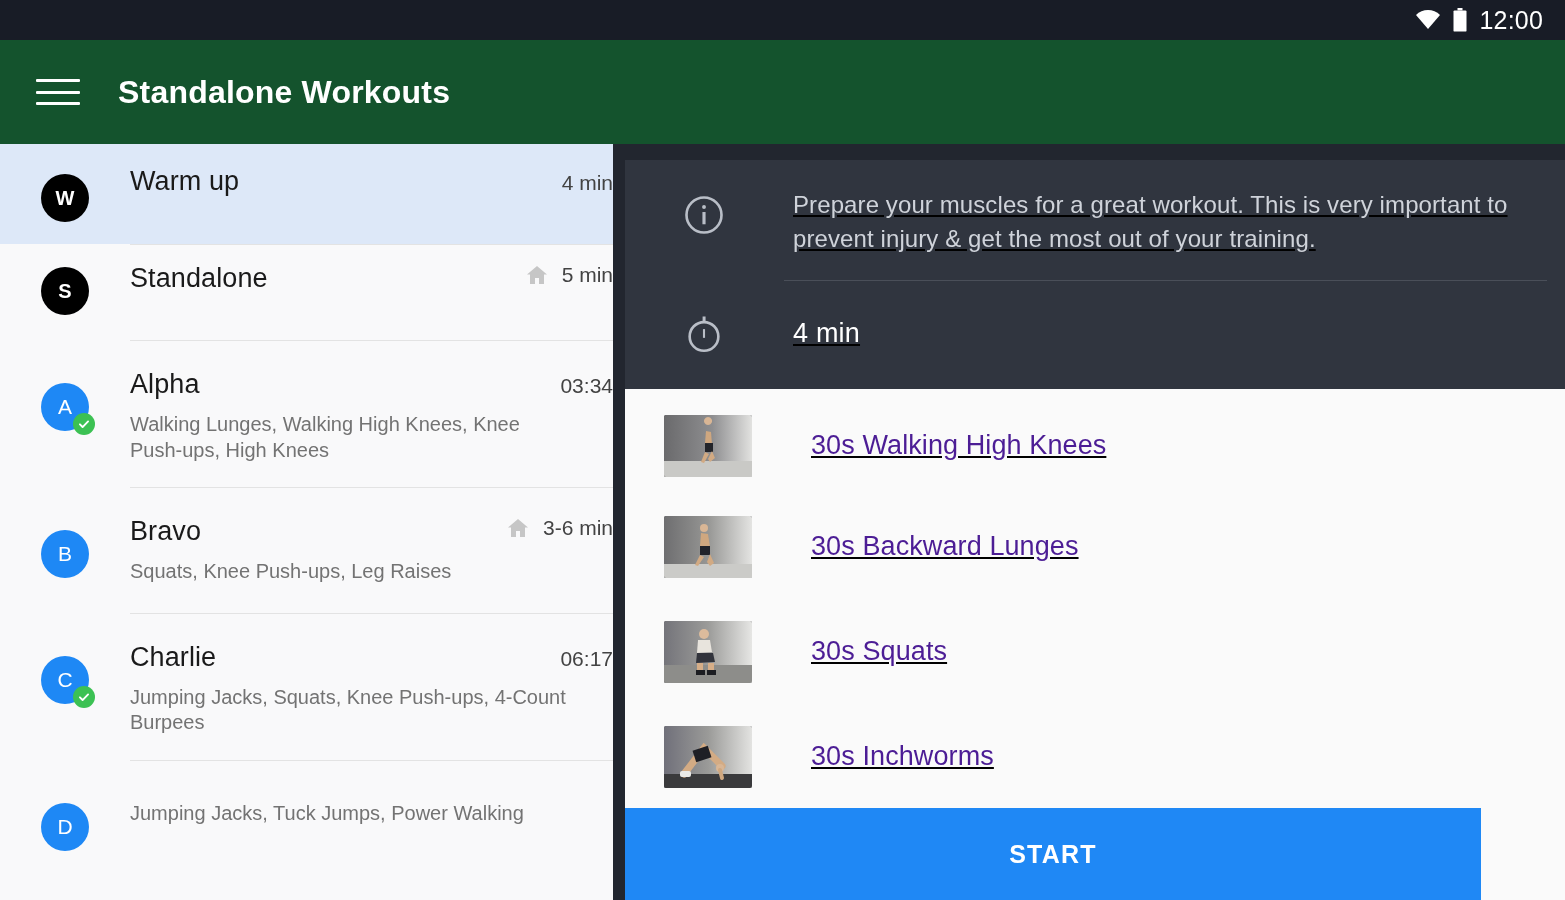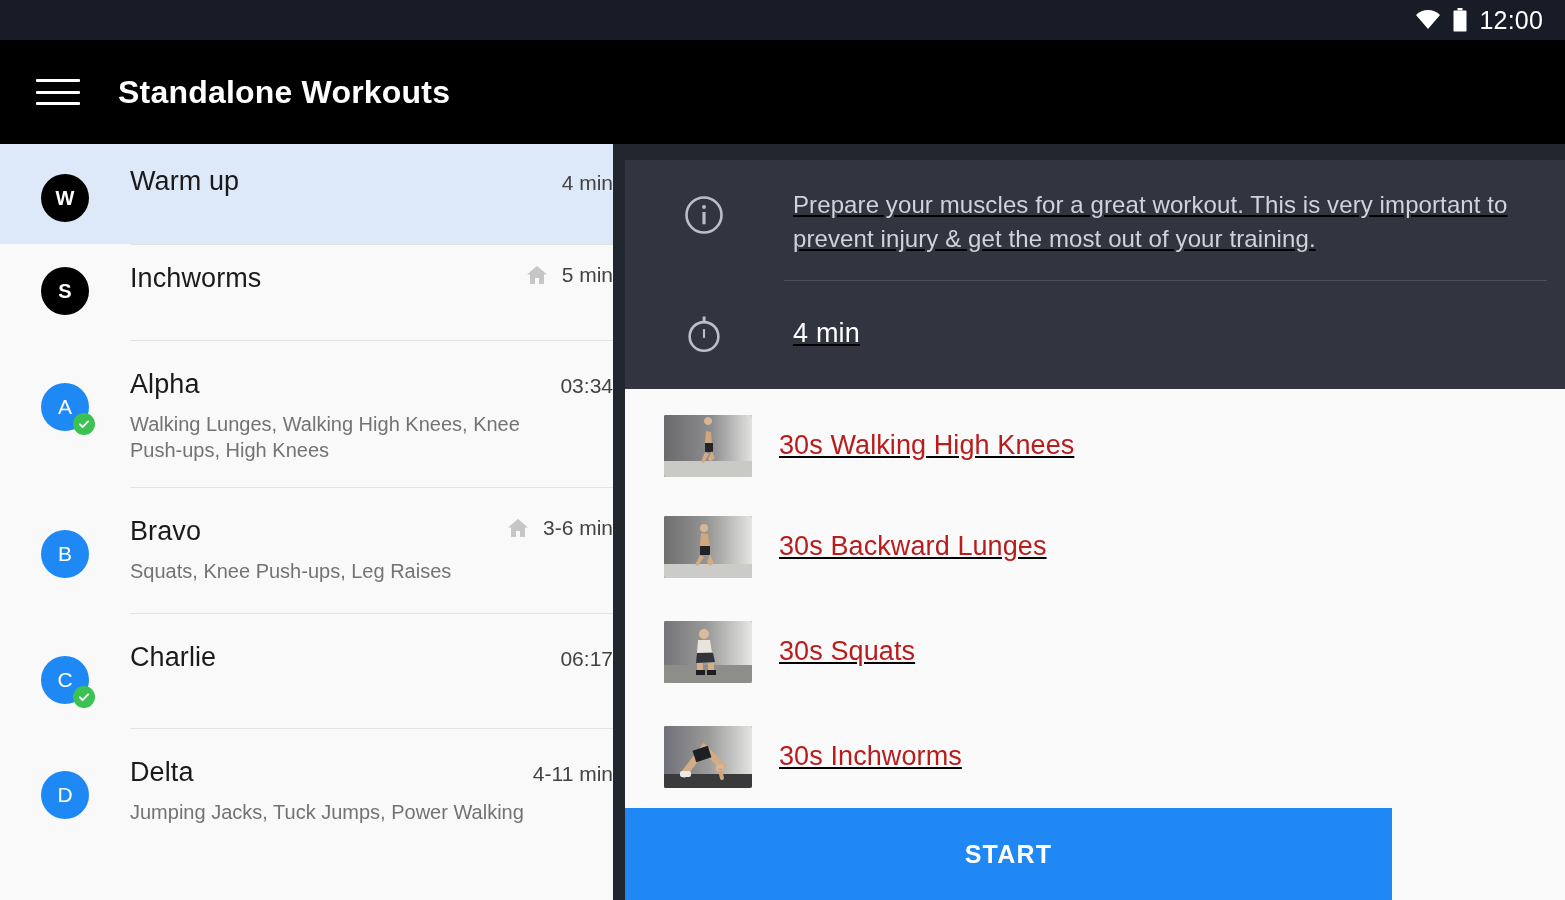--- a/index.html
+++ b/index.html
@@ -17,21 +17,21 @@
     background:#16192233; background:#181c26;
     display:flex; align-items:center; justify-content:flex-end;
     padding-right:22px; gap:12px;
   }
   .sb-icon { display:flex; align-items:center; }
   .sb-time { color:#ffffff; font-size:25px; letter-spacing:.2px; font-weight:400; }
 
   
   .appbar {
     position:absolute; top:40px; left:0; width:1565px; height:104px;
-    background:#000000;
+    background:#14532d;
     display:flex; align-items:center;
   }
   .hamburger {
     width:44px; height:32px; margin-left:36px; margin-right:38px;
     display:flex; flex-direction:column; justify-content:space-between;
     cursor:pointer; padding:3px 0;
   }
   .hamburger span { display:block; height:3px; background:#ffffff; border-radius:1px; width:100%; }
   .appbar-title {
     color:#ffffff; font-size:32px; font-weight:700; letter-spacing:.2px;
@@ -91,25 +91,25 @@
   .rp-hr { height:1px; background:#4a4f59; margin:24px 44px 0 159px; }
   .rp-time-row { display:flex; align-items:center; padding:26px 0 30px 36px; }
   .rp-time-text { color:#ffffff; font-size:27px; letter-spacing:.2px; }
 
   .ex-list { background:#fafafa; }
   .ex-item { display:flex; align-items:center; height:105px; padding-left:39px; }
   .ex-thumb {
     width:88px; height:62px; flex:0 0 88px; border-radius:2px; overflow:hidden;
     background:#5a5a5c; position:relative;
   }
-  .ex-label { font-size:27px; color:#b91c1c; margin-left:27px; letter-spacing:.1px; }
+  .ex-label { font-size:27px; color:#4c1d95; margin-left:59px; letter-spacing:.1px; }
 
   
   .startbtn {
-    position:absolute; left:625px; bottom:0; width:767px; height:92px;
+    position:absolute; left:625px; bottom:0; width:856px; height:92px;
     background:#1f88f5; display:flex; align-items:center; justify-content:center;
     cursor:pointer;
   }
   .startbtn span { color:#ffffff; font-size:25px; font-weight:700; letter-spacing:1.2px; }
 </style>
 </head>
 <body>
 
 <div id="app">
 
@@ -159,21 +159,21 @@
       <div class="wk-divider"></div>
 
       <div class="wk-row" style="height:95px;">
         <div class="wk-avatar-col" style="padding-top:22px;">
           <div class="avatar dark">
             <span>S</span>
           </div>
         </div>
         <div class="wk-main" style="padding-top:18px;">
           <div class="wk-titleline">
-            <div class="wk-title">Inchworms</div>
+            <div class="wk-title">Standalone</div>
             <div class="wk-right">
               <span class="home-ico">
                 <svg width="26" height="24" viewBox="0 0 24 24">
                     <path d="M12 3 L22 11.5 h-3 V21 h-5 v-6 h-4 v6 H5 v-9.5 H2 Z" fill="#c6c6c6"></path>
                   </svg>
               </span>
               <div class="wk-dur">5 min</div>
             </div>
           </div>
         </div>
@@ -237,37 +237,32 @@
             </span>
           </div>
         </div>
         <div class="wk-main" style="padding-top:28px;">
           <div class="wk-titleline">
             <div class="wk-title">Charlie</div>
             <div class="wk-right">
               <div class="wk-dur">06:17</div>
             </div>
           </div>
+          <div class="wk-sub">Jumping Jacks, Squats, Knee Push-ups, 4-Count Burpees</div>
         </div>
       </div>
       <div class="wk-divider"></div>
 
       <div class="wk-row">
         <div class="wk-avatar-col" style="padding-top:42px;">
           <div class="avatar blue">
             <span>D</span>
           </div>
         </div>
         <div class="wk-main" style="padding-top:28px;">
-          <div class="wk-titleline">
-            <div class="wk-title">Delta</div>
-            <div class="wk-right">
-              <div class="wk-dur">4-11 min</div>
-            </div>
-          </div>
           <div class="wk-sub">Jumping Jacks, Tuck Jumps, Power Walking</div>
         </div>
       </div>
 
     </div>
 
     <div class="gutter"></div>
 
     <div class="rightpane">
 

